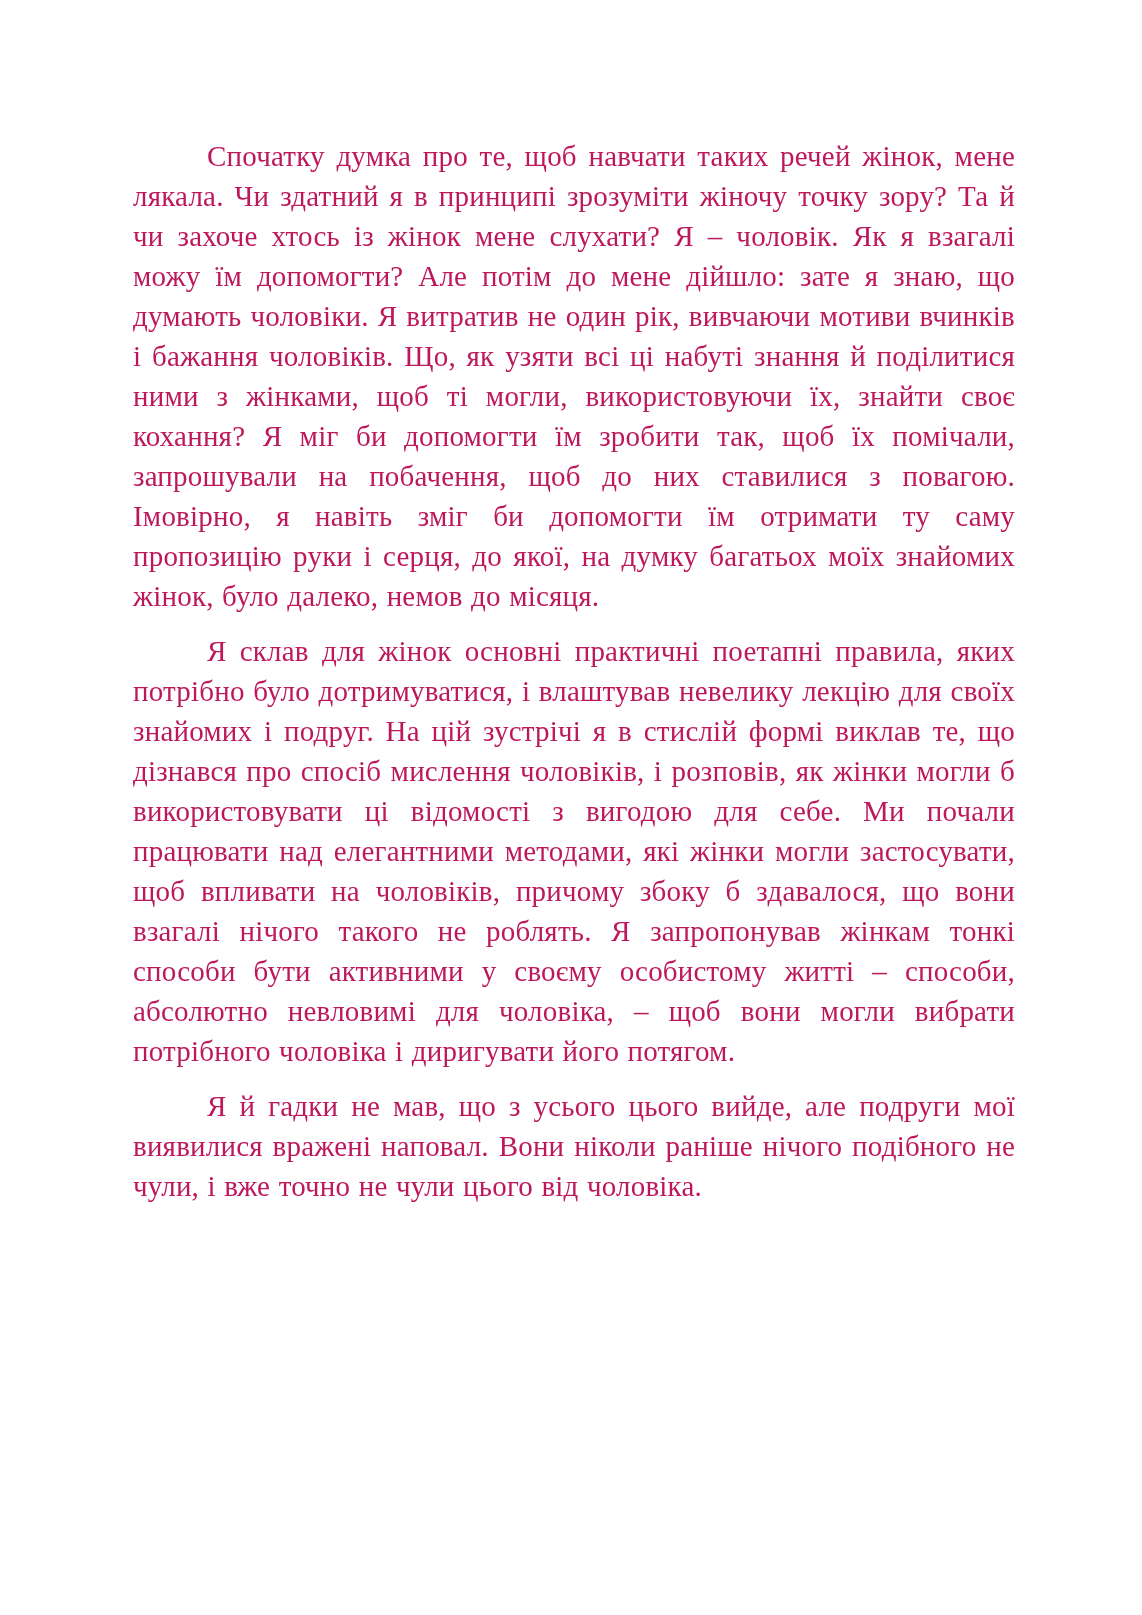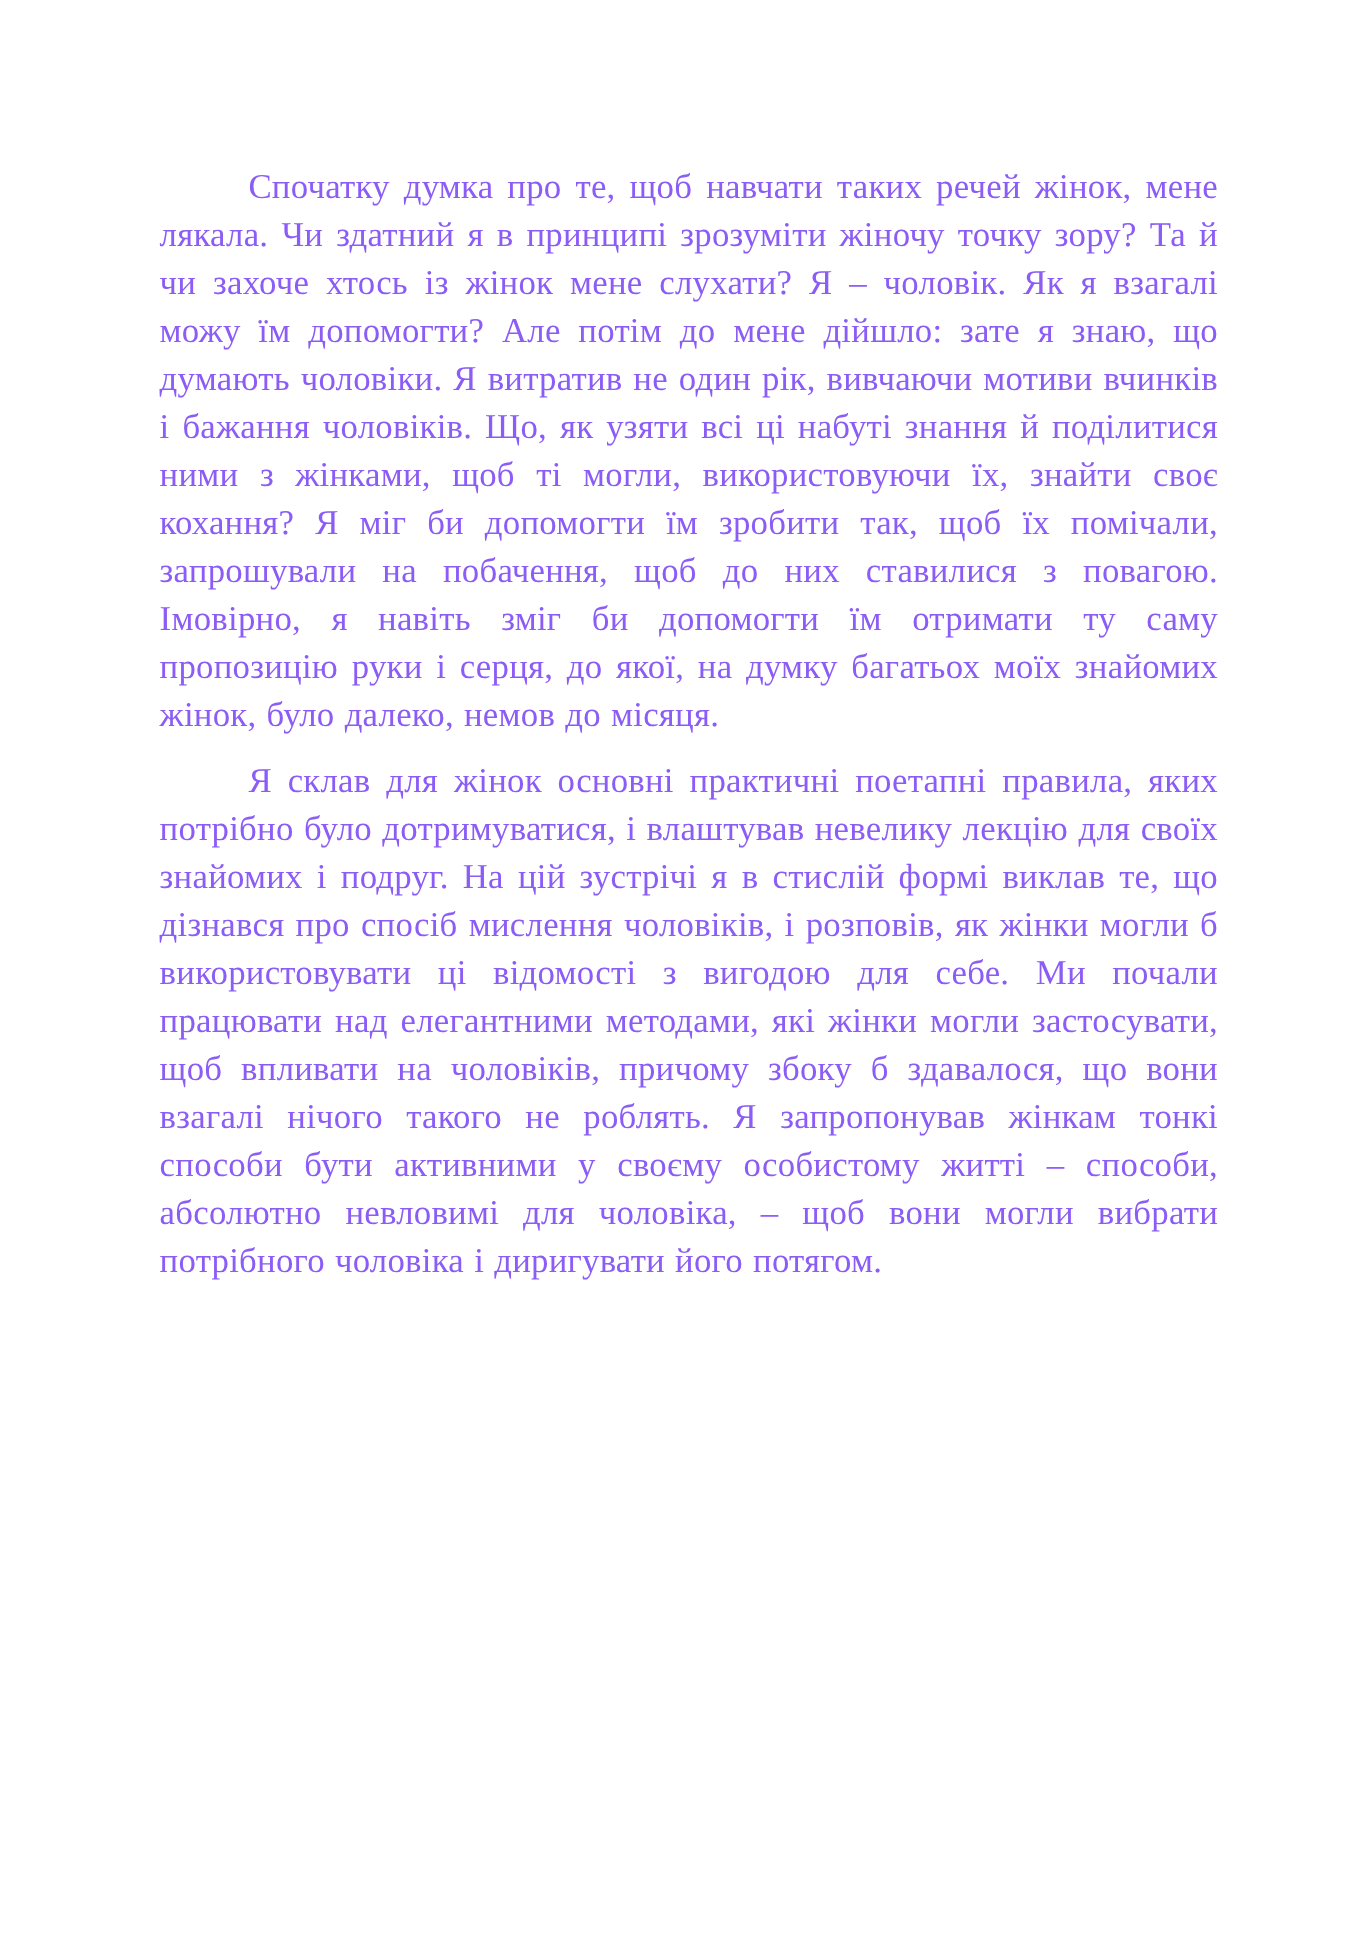--- a/index.html
+++ b/index.html
@@ -6,21 +6,21 @@
     html, body {
       margin: 0;
       padding: 0;
       background: #ffffff;
     }
     .page {
       position: relative;
       width: 1142px;
       height: 1290px;
       background: #ffffff;
-      color: #8b5cf6;
+      color: #be185d;
       font-family: "Liberation Serif", "DejaVu Serif", serif;
       overflow: hidden;
     }
     .text-block {
       position: absolute;
       left: 133px;
       top: 136px;
       width: 882px;
     }
     .para {
@@ -43,16 +43,17 @@
       line-height: 40px;
     }
   </style>
 </head>
 <body>
 
 <div class="page">
   <div class="text-block">
     <p class="para">Спочатку думка про те, щоб навчати таких речей жінок, мене лякала. Чи здатний я в принципі зрозуміти жіночу точку зору? Та й чи захоче хтось із жінок мене слухати? Я – чоловік. Як я взагалі можу їм допомогти? Але потім до мене дійшло: зате я знаю, що думають чоловіки. Я витратив не один рік, вивчаючи мотиви вчинків і бажання чоловіків. Що, як узяти всі ці набуті знання й поділитися ними з жінками, щоб ті могли, використовуючи їх, знайти своє кохання? Я міг би допомогти їм зробити так, щоб їх помічали, запрошували на побачення, щоб до них ставилися з повагою. Імовірно, я навіть зміг би допомогти їм отримати ту саму пропозицію руки і серця, до якої, на думку багатьох моїх знайомих жінок, було далеко, немов до місяця.</p>
     <p class="para">Я склав для жінок основні практичні поетапні правила, яких потрібно було дотримуватися, і влаштував невелику лекцію для своїх знайомих і подруг. На цій зустрічі я в стислій формі виклав те, що дізнався про спосіб мислення чоловіків, і розповів, як жінки могли б використовувати ці відомості з вигодою для себе. Ми почали працювати над елегантними методами, які жінки могли застосувати, щоб впливати на чоловіків, причому збоку б здавалося, що вони взагалі нічого такого не роблять. Я запропонував жінкам тонкі способи бути активними у своєму особистому житті – способи, абсолютно невловимі для чоловіка, – щоб вони могли вибрати потрібного чоловіка і диригувати його потягом.</p>
+    <p class="para">Я й гадки не мав, що з усього цього вийде, але подруги мої виявилися вражені наповал. Вони ніколи раніше нічого подібного не чули, і вже точно не чули цього від чоловіка.</p>
   </div>
 
   <div class="page-number">6</div>
 </div>
 
 </body></html>

